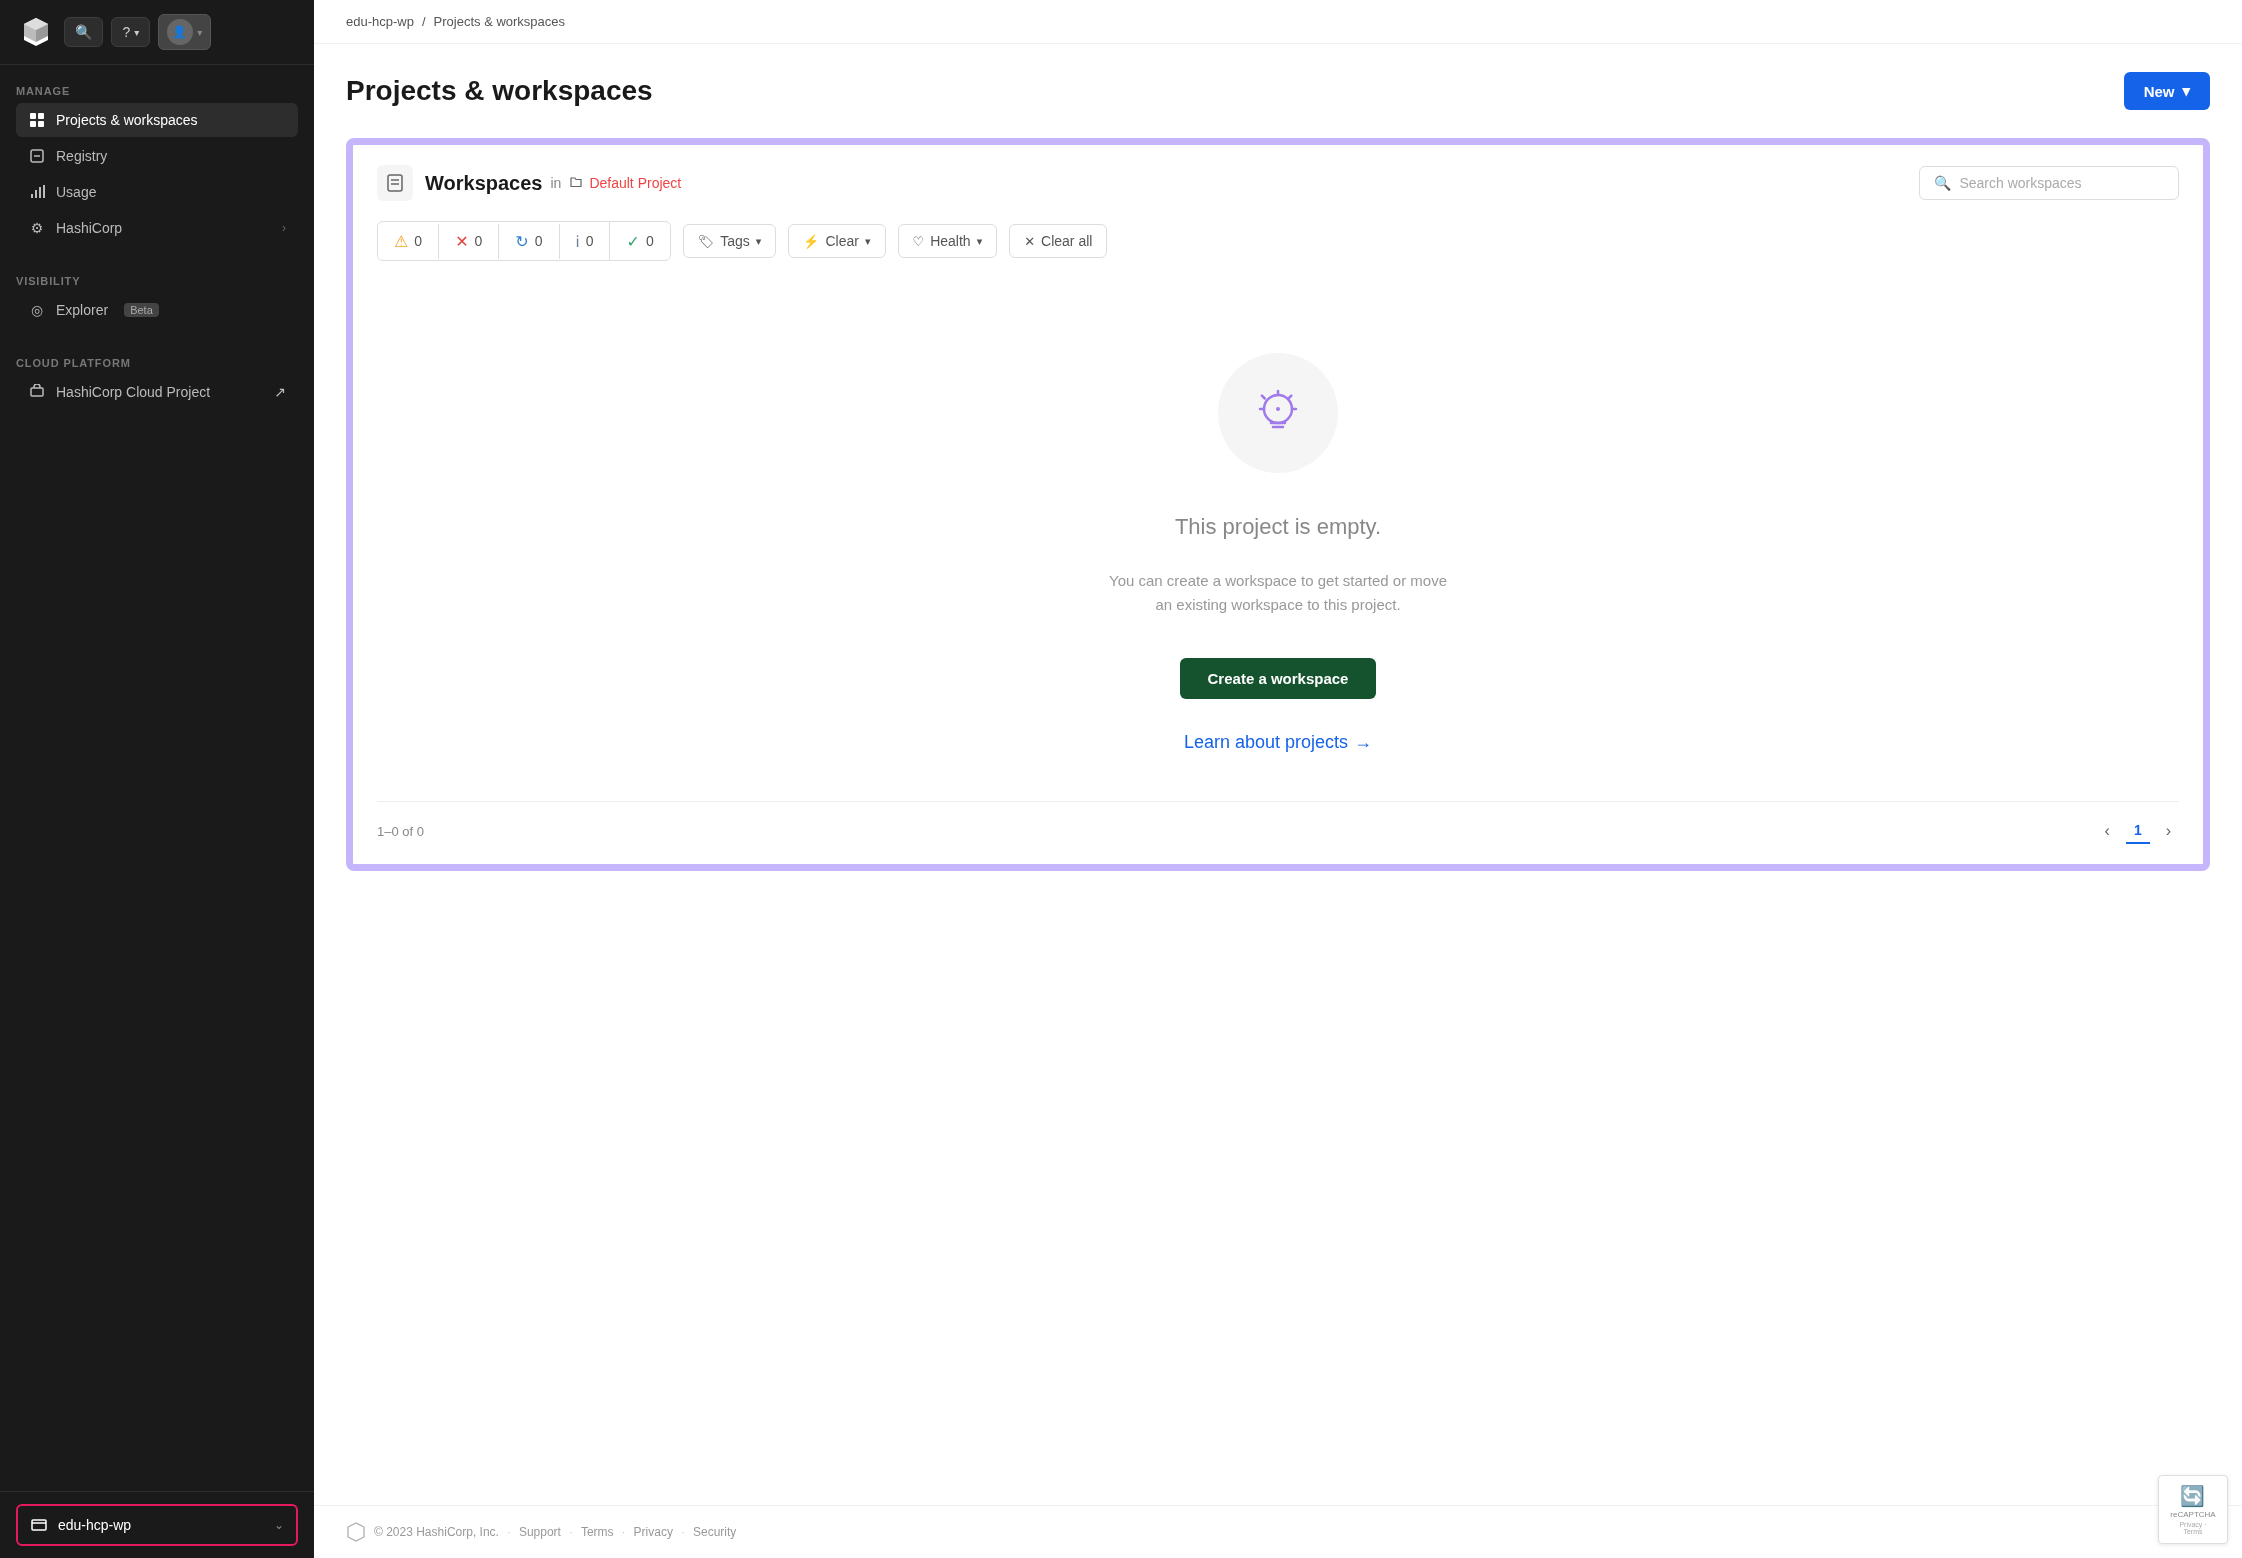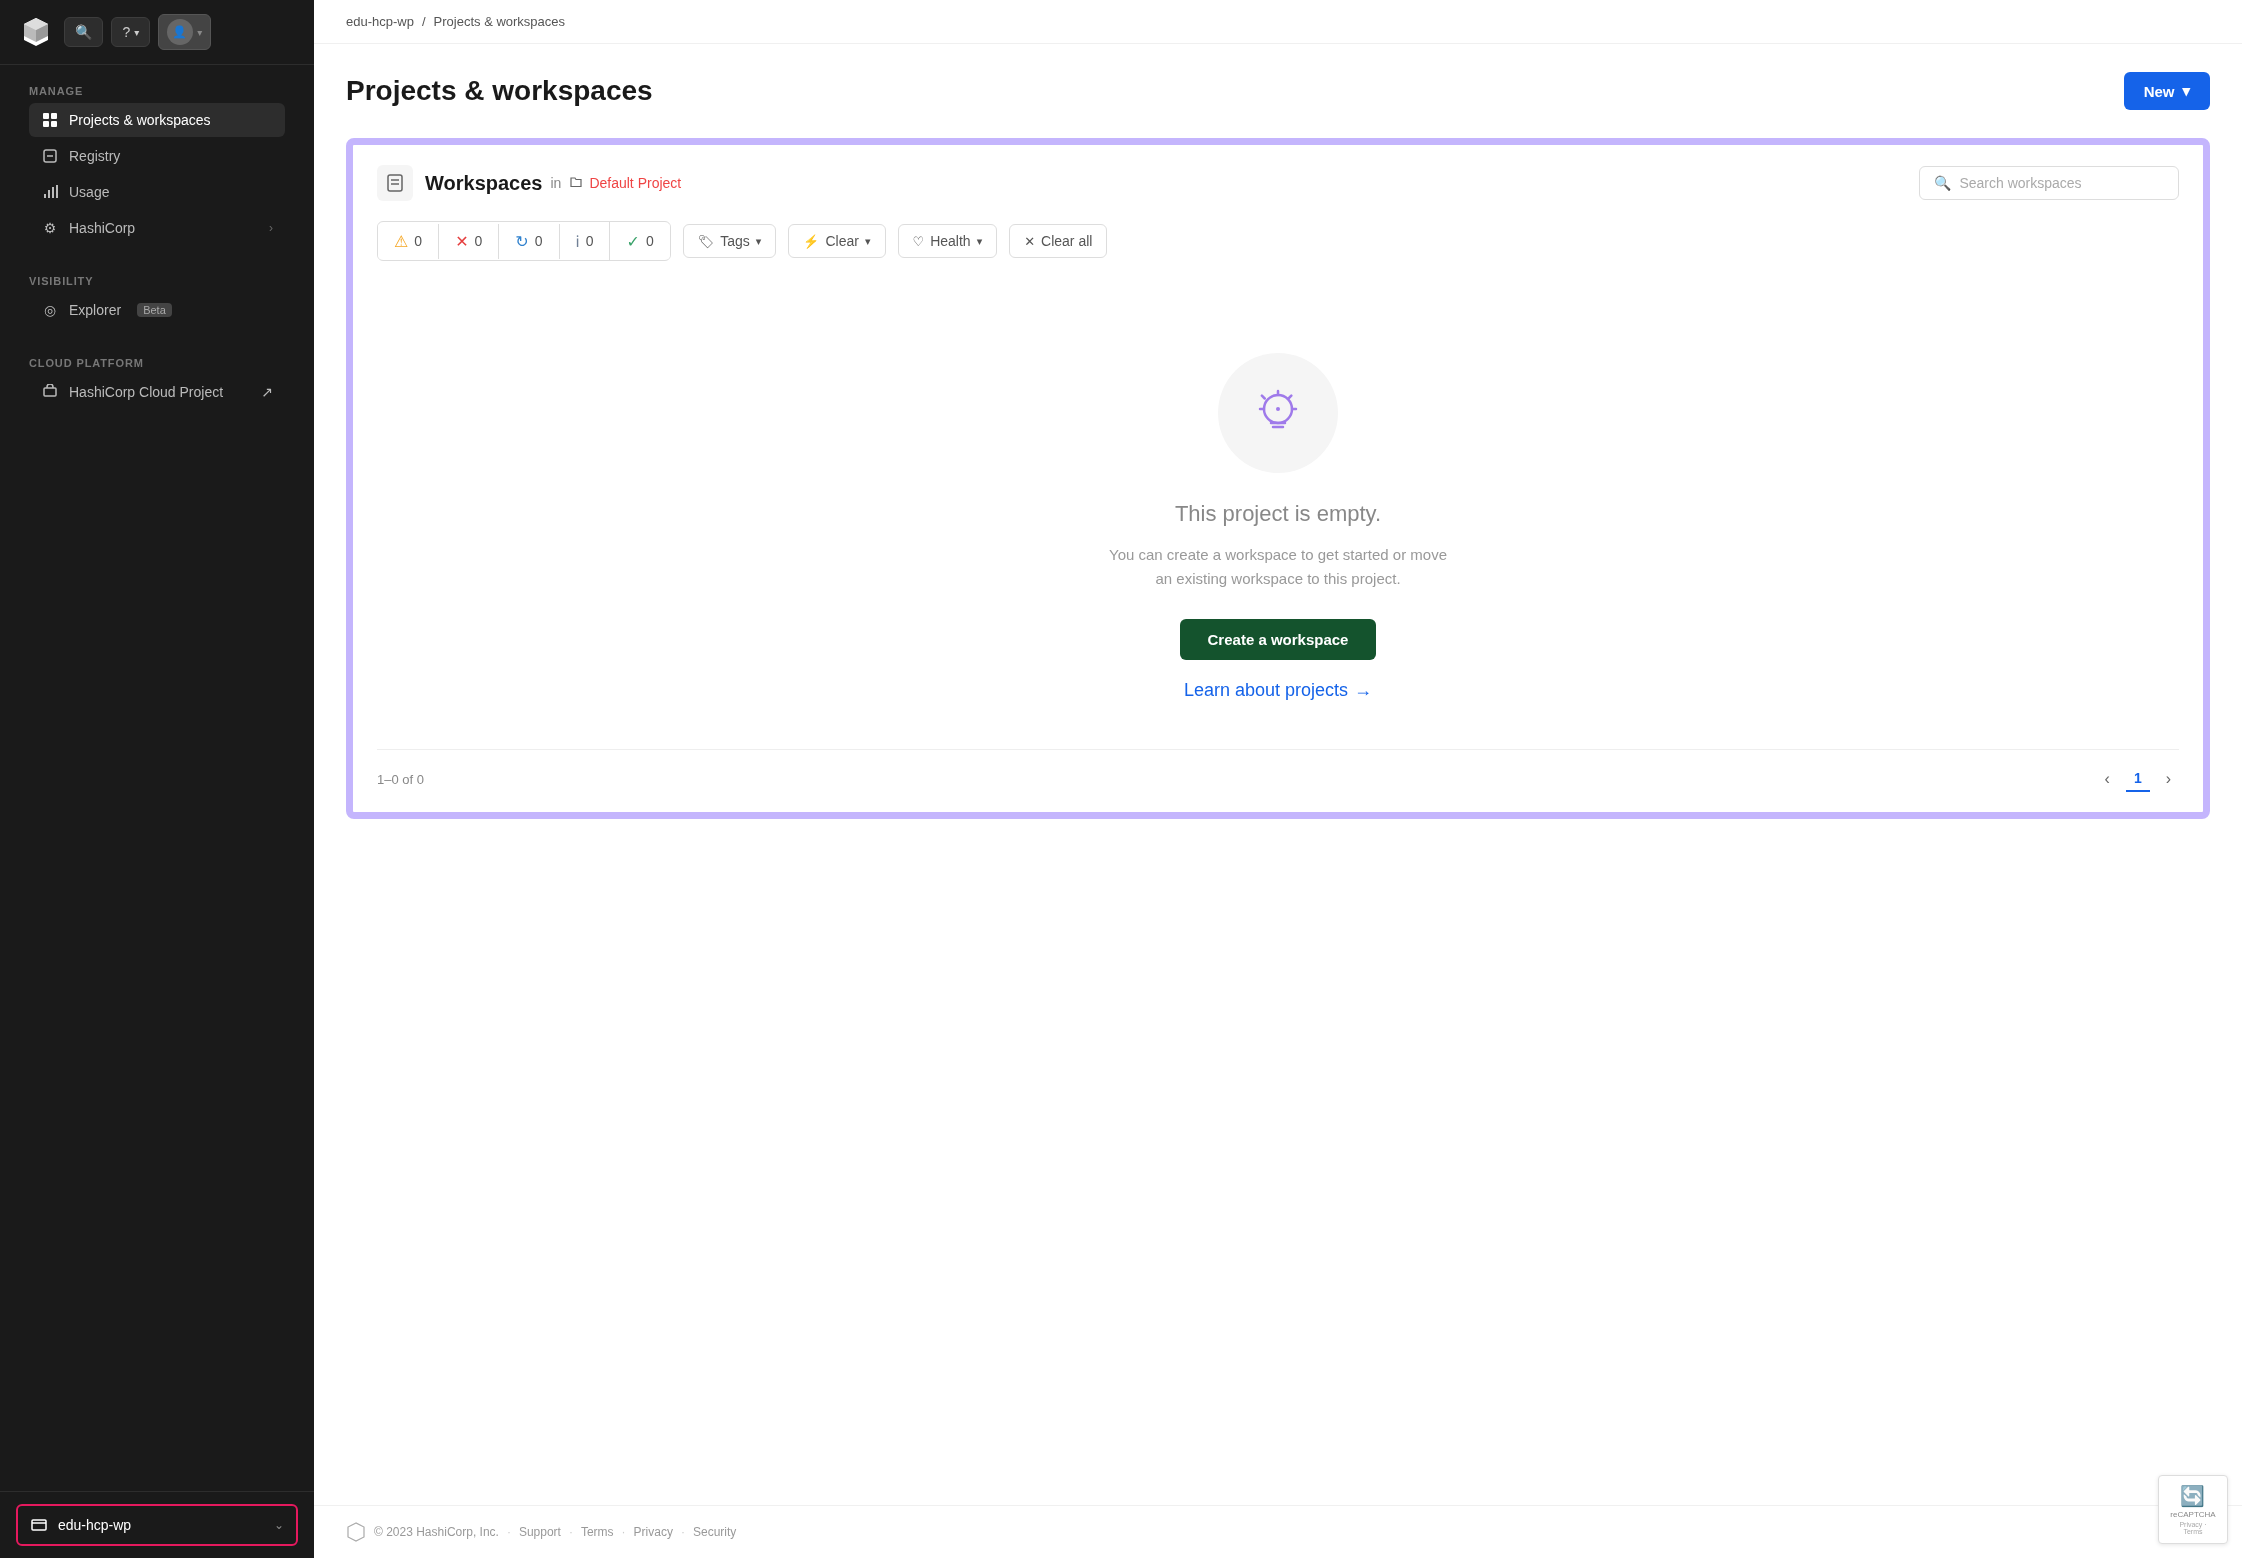--- a/index.html
+++ b/index.html
@@ -55,21 +55,21 @@
       gap: 4px;
     }
     .avatar-circle {
       width: 26px; height: 26px;
       background: #666;
       border-radius: 50%;
       display: flex; align-items: center; justify-content: center;
       font-size: 12px; color: #fff;
     }
     .sidebar-section {
-      padding: 20px 29px 8px;
+      padding: 20px 16px 8px;
     }
     .sidebar-section-label {
       font-size: 11px;
       text-transform: uppercase;
       letter-spacing: 0.08em;
       color: #777;
       font-weight: 600;
       margin-bottom: 6px;
     }
     .sidebar-item {
@@ -261,20 +261,21 @@
     }
 
     
     .empty-state {
       display: flex;
       flex-direction: column;
       align-items: center;
       justify-content: space-between;
       padding: 60px 20px 40px;
       text-align: center;
+      gap: 13px;
     }
     .empty-icon-wrap {
       width: 120px; height: 120px;
       background: #f5f5f5;
       border-radius: 50%;
       display: flex;
       align-items: center;
       justify-content: center;
       margin-bottom: 28px;
     }

